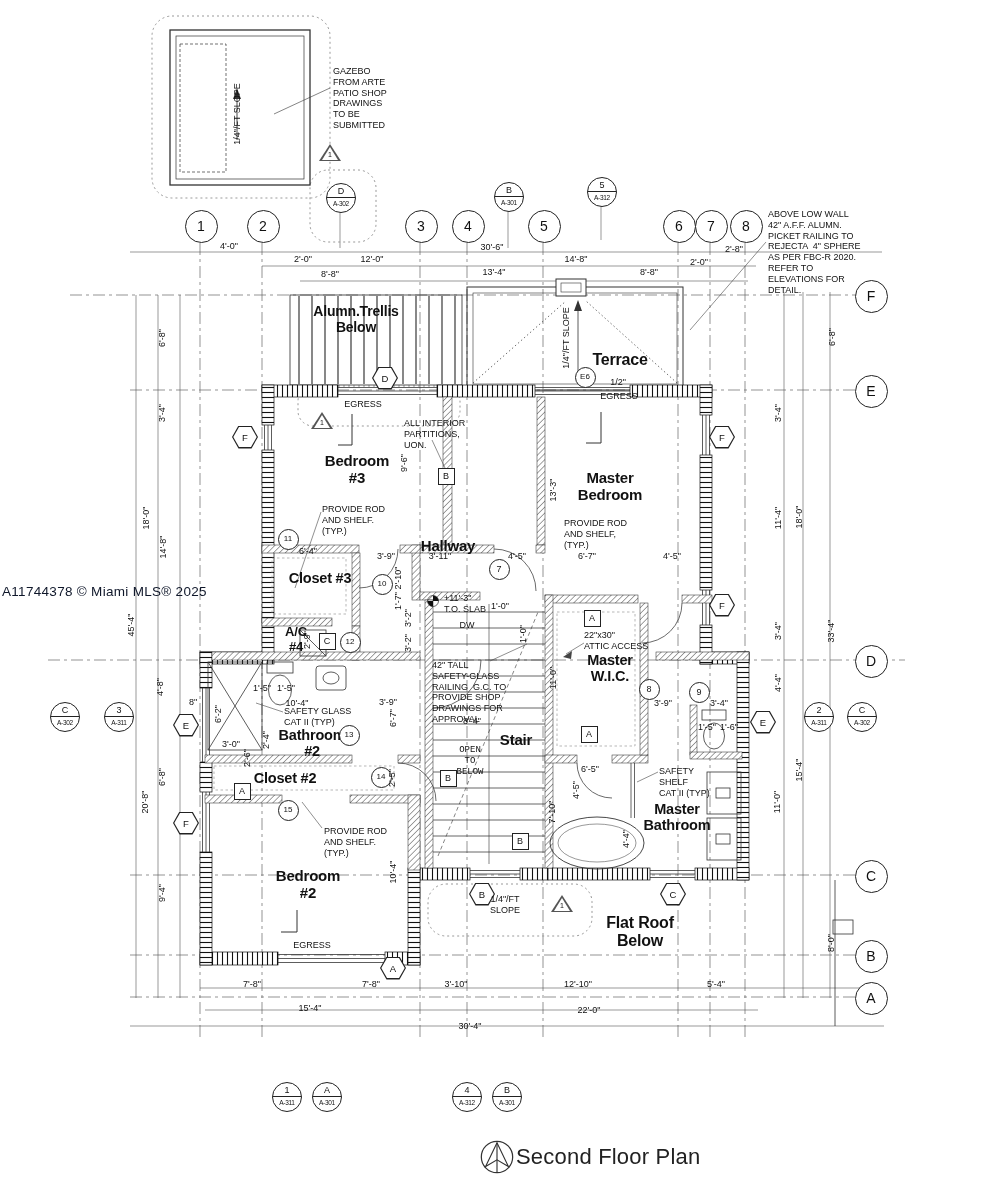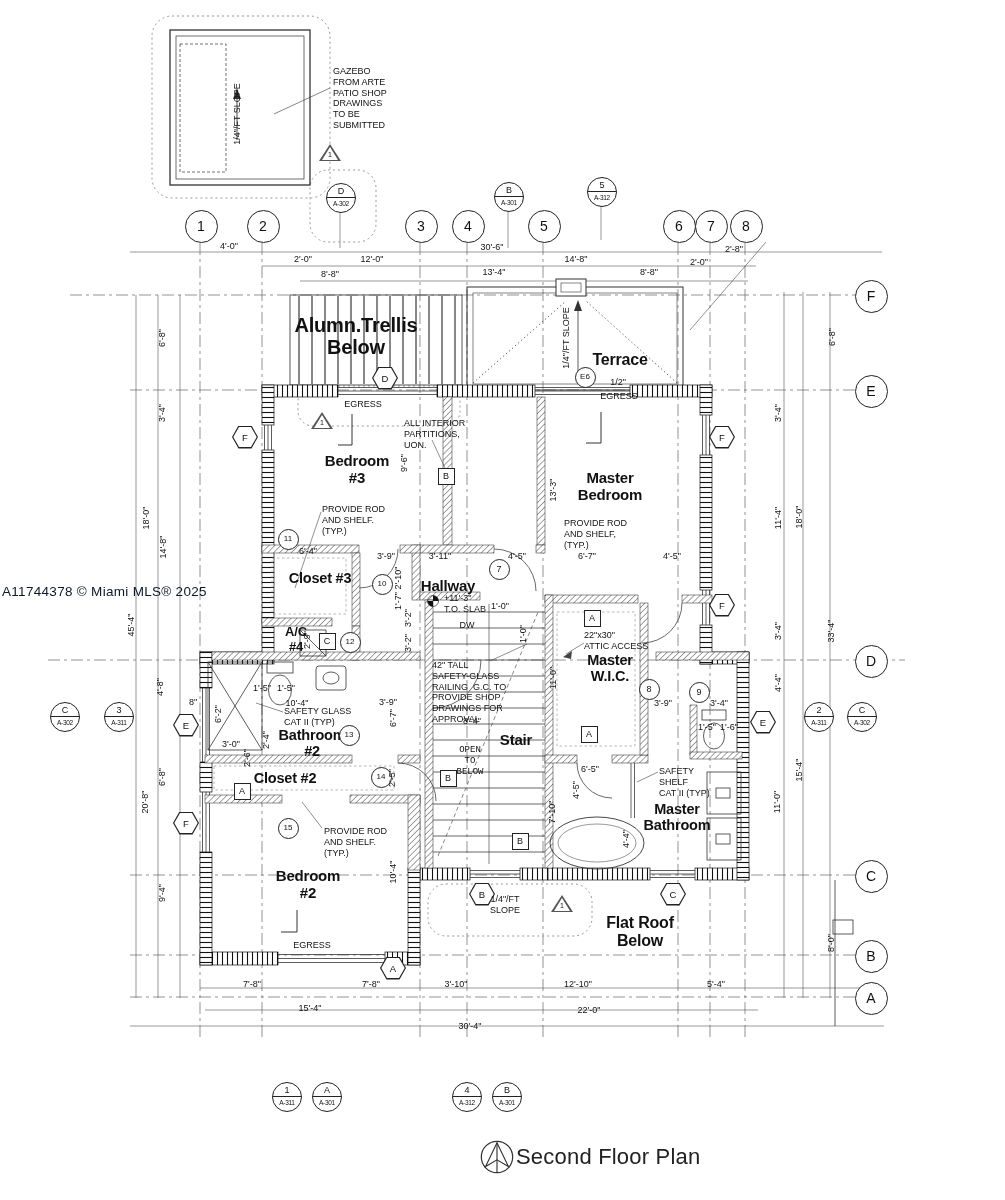--- a/index.html
+++ b/index.html
@@ -376,29 +376,29 @@
       <div class="secm" style="left: 452px; top: 1082px;">
         <div class="tri tri-left"></div>
         <div class="secn">4</div>
         <div class="secs">A-312</div>
       </div>
       <div class="secm" style="left: 492px; top: 1082px;">
         <div class="tri tri-left"></div>
         <div class="secn">B</div>
         <div class="secs">A-301</div>
       </div>
-      <div class="room" style="left: 356px; top: 336px; font-size: 20px;">Alumn.Trellis
+      <div class="room" style="left: 356px; top: 320px; font-size: 14px;">Alumn.Trellis
 Below</div>
       <div class="room" style="left: 620px; top: 360px; font-size: 16px;">Terrace</div>
       <div class="room" style="left: 357px; top: 470px; font-size: 15px;">Bedroom
 #3</div>
       <div class="room" style="left: 610px; top: 487px; font-size: 15px;">Master
 Bedroom</div>
       <div class="room" style="left: 320px; top: 578px; font-size: 14.5px;">Closet #3</div>
-      <div class="room" style="left: 448px; top: 586px; font-size: 15px;">Hallway</div>
+      <div class="room" style="left: 448px; top: 546px; font-size: 15px;">Hallway</div>
       <div class="room" style="left: 296px; top: 640px; font-size: 13px;">A/C
 #4</div>
       <div class="room" style="left: 312px; top: 743px; font-size: 14.5px;">Bathroom
 #2</div>
       <div class="room" style="left: 285px; top: 778px; font-size: 14.5px;">Closet #2</div>
       <div class="room" style="left: 516px; top: 740px; font-size: 15px; text-align: center;">Stair</div>
       <div class="room" style="left: 610px; top: 668px; font-size: 14.5px;">Master
 W.I.C.</div>
       <div class="room" style="left: 677px; top: 817px; font-size: 14.5px;">Master
 Bathroom</div>
@@ -407,21 +407,21 @@
       <div class="room" style="left: 640px; top: 932px; font-size: 16px;">Flat Roof
 Below</div>
       <div class="keyn" style="left: 488.5px; top: 558.5px;">7</div>
       <div class="keyn" style="left: 638.5px; top: 678.5px;">8</div>
       <div class="keyn" style="left: 688.5px; top: 681.5px;">9</div>
       <div class="keyn" style="left: 371.5px; top: 573.5px; font-size: 8px;">10</div>
       <div class="keyn" style="left: 277.5px; top: 528.5px; font-size: 8px;">11</div>
       <div class="keyn" style="left: 339.5px; top: 631.5px; font-size: 8px;">12</div>
       <div class="keyn" style="left: 338.5px; top: 724.5px; font-size: 8px;">13</div>
       <div class="keyn" style="left: 370.5px; top: 766.5px; font-size: 8px;">14</div>
-      <div class="keyn" style="left: 277.5px; top: 799.5px; font-size: 8px; margin-top: 18px;">15</div>
+      <div class="keyn" style="left: 277.5px; top: 799.5px; font-size: 8px;">15</div>
       <div class="keyn" style="left: 574.5px; top: 366.5px; font-size: 8px;">E6</div>
       <div class="sqt" style="left: 437.5px; top: 467.5px;">B</div>
       <div class="sqt" style="left: 318.5px; top: 632.5px;">C</div>
       <div class="sqt" style="left: 583.5px; top: 609.5px;">A</div>
       <div class="sqt" style="left: 580.5px; top: 725.5px;">A</div>
       <div class="sqt" style="left: 233.5px; top: 782.5px;">A</div>
       <div class="sqt" style="left: 439.5px; top: 769.5px;">B</div>
       <div class="sqt" style="left: 511.5px; top: 832.5px;">B</div>
       <div class="hexw" style="left: 372px; top: 366.5px;">
         <div class="ho"></div>
@@ -552,20 +552,28 @@
       <div class="dim" style="left: 707px; top: 727px;">1'-5"</div>
       <div class="dim" style="left: 729px; top: 727px;">1'-6"</div>
       <div class="dim r" style="left: 393px; top: 872px;">10'-4"</div>
       <div class="dim" style="left: 618px; top: 382px;">1/2"</div>
       <div class="note" style="left: 333px; top: 66px; width: 70px;">GAZEBO
 FROM ARTE
 PATIO SHOP
 DRAWINGS
 TO BE
 SUBMITTED</div>
+      <div class="note" style="left: 768px; top: 209px; width: 95px;">ABOVE LOW WALL
+42" A.F.F. ALUMN.
+PICKET RAILING TO
+REJECTA  4" SPHERE
+AS PER FBC-R 2020.
+REFER TO
+ELEVATIONS FOR
+DETAIL.</div>
       <div class="note" style="left: 404px; top: 418px; width: 62px;">ALL INTERIOR
 PARTITIONS,
 UON.</div>
       <div class="note" style="left: 322px; top: 504px; width: 64px;">PROVIDE ROD
 AND SHELF.
 (TYP.)</div>
       <div class="note" style="left: 564px; top: 518px; width: 64px;">PROVIDE ROD
 AND SHELF,
 (TYP.)</div>
       <div class="note" style="left: 324px; top: 826px; width: 64px;">PROVIDE ROD

